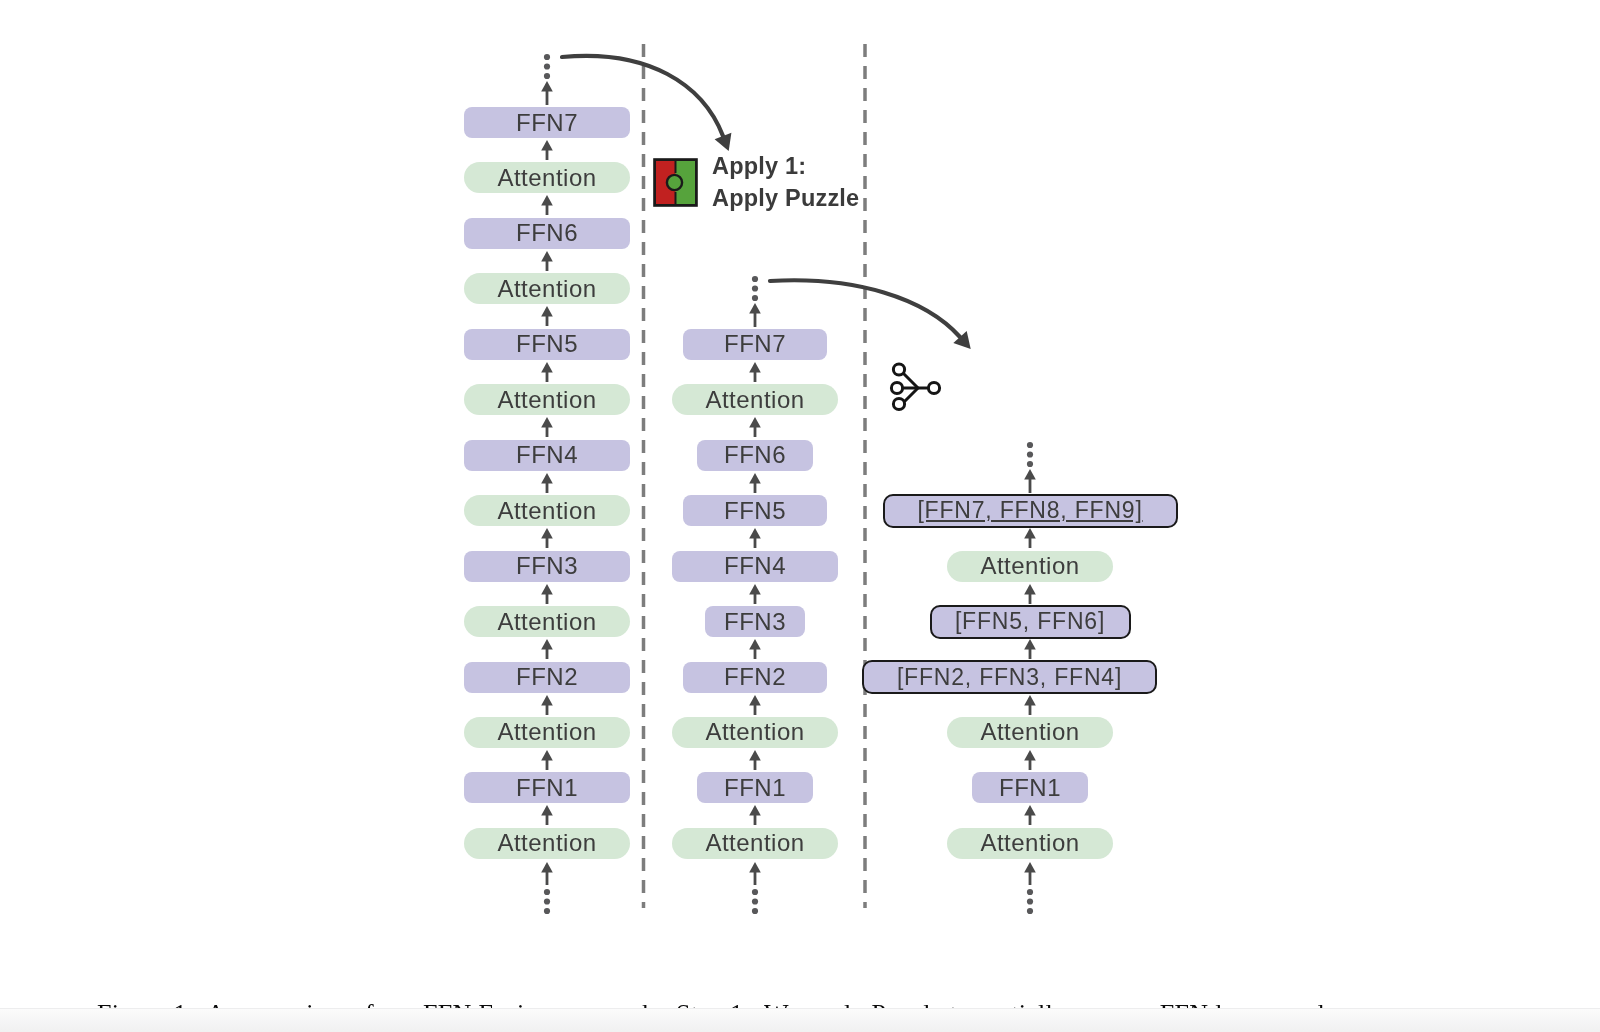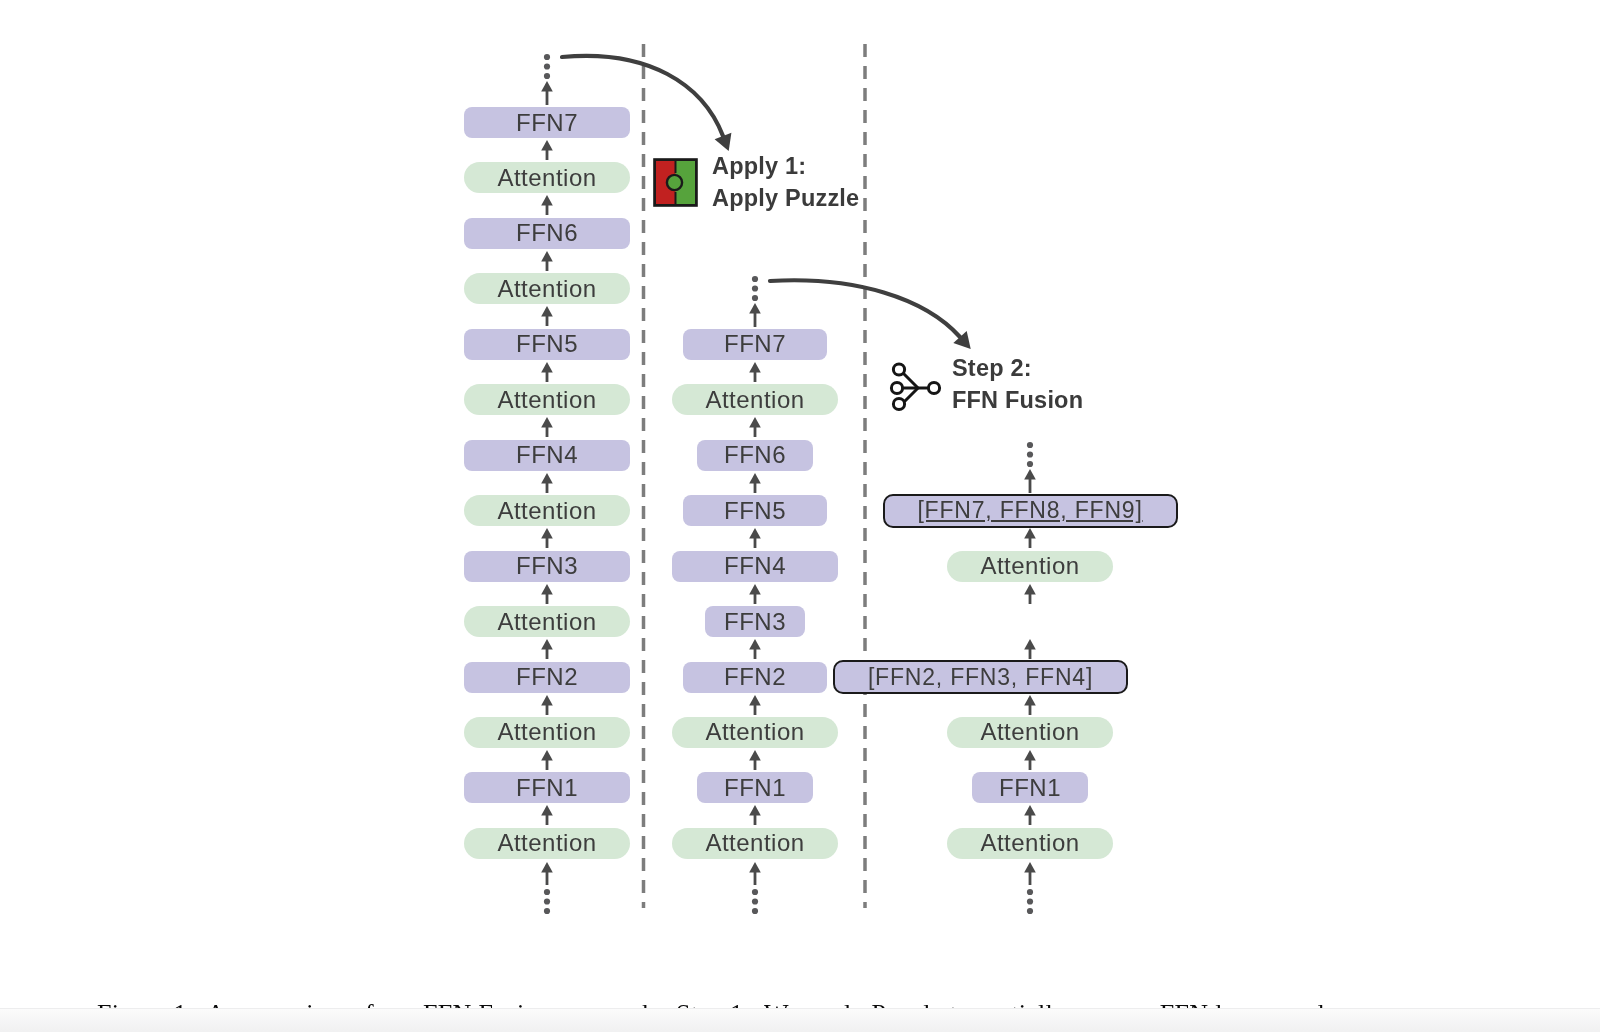--- a/index.html
+++ b/index.html
@@ -197,21 +197,22 @@
           <circle class="dotfill" cx="4" cy="13.5" r="3.1"></circle>
           <circle class="dotfill" cx="4" cy="23" r="3.1"></circle>
         </svg></div>
       <div class="dots" style="left: 751px; top: 887.85px;"><svg width="8" height="27">
           <circle class="dotfill" cx="4" cy="4" r="3.1"></circle>
           <circle class="dotfill" cx="4" cy="13.5" r="3.1"></circle>
           <circle class="dotfill" cx="4" cy="23" r="3.1"></circle>
         </svg></div>
       <div class="box fused" style="left: 882.5px; top: 493.65px; width: 295px; text-decoration: underline;">[FFN7, FFN8, FFN9]</div>
       <div class="box attention" style="left: 947px; top: 550.6px; width: 166px;">Attention</div>
-      <div class="box fused" style="left: 833px; top: 660px; width: 295px;">[FFN2, FFN3, FFN4]</div>
+      <div class="box fused" style="left: 929.5px; top: 604.55px; width: 201px;">[FFN5, FFN6]</div>
+      <div class="box fused" style="left: 862px; top: 660px; width: 295px;">[FFN2, FFN3, FFN4]</div>
       <div class="box attention" style="left: 947px; top: 716.95px; width: 166px;">Attention</div>
       <div class="box ffn" style="left: 972px; top: 772.4px; width: 116px;">FFN1</div>
       <div class="box attention" style="left: 947px; top: 827.85px; width: 166px;">Attention</div>
       <div class="arr" style="left: 1022px; top: 469.15px;"><svg width="16" height="24">
           <line class="ashaft" x1="8" y1="24" x2="8" y2="6"></line>
           <polygon class="ahead" points="8,0 2.2,10.5 13.8,10.5"></polygon>
         </svg></div>
       <div class="arr" style="left: 1022px; top: 528.15px;"><svg width="16" height="20">
           <line class="ashaft" x1="8" y1="20" x2="8" y2="6"></line>
           <polygon class="ahead" points="8,0 2.2,10.5 13.8,10.5"></polygon>
@@ -274,24 +275,20 @@
         <line x1="13.6" y1="28" x2="39.4" y2="28"></line>
         <line x1="14" y1="43" x2="29" y2="28"></line>
       </g>
       <g fill="#ffffff" stroke="#151515" stroke-width="3">
         <circle cx="10" cy="9.5" r="5.6"></circle>
         <circle cx="8" cy="28" r="5.6"></circle>
         <circle cx="10" cy="44" r="5.6"></circle>
         <circle cx="45" cy="28" r="5.6"></circle>
       </g>
     </svg>
-    <div class="stext">
-      <div>Step 2:</div>
-      <div>FFN Fusion</div>
-    </div>
   </div>
 
   <div class="caption">
     <span class="cap-line">Figure 1:  An overview of our FFN Fusion approach.  Step 1:  We apply Puzzle to partially remove FFN layers and</span>
     
   </div>
 
   <div class="bottom-bar"></div>
 </div>
 

